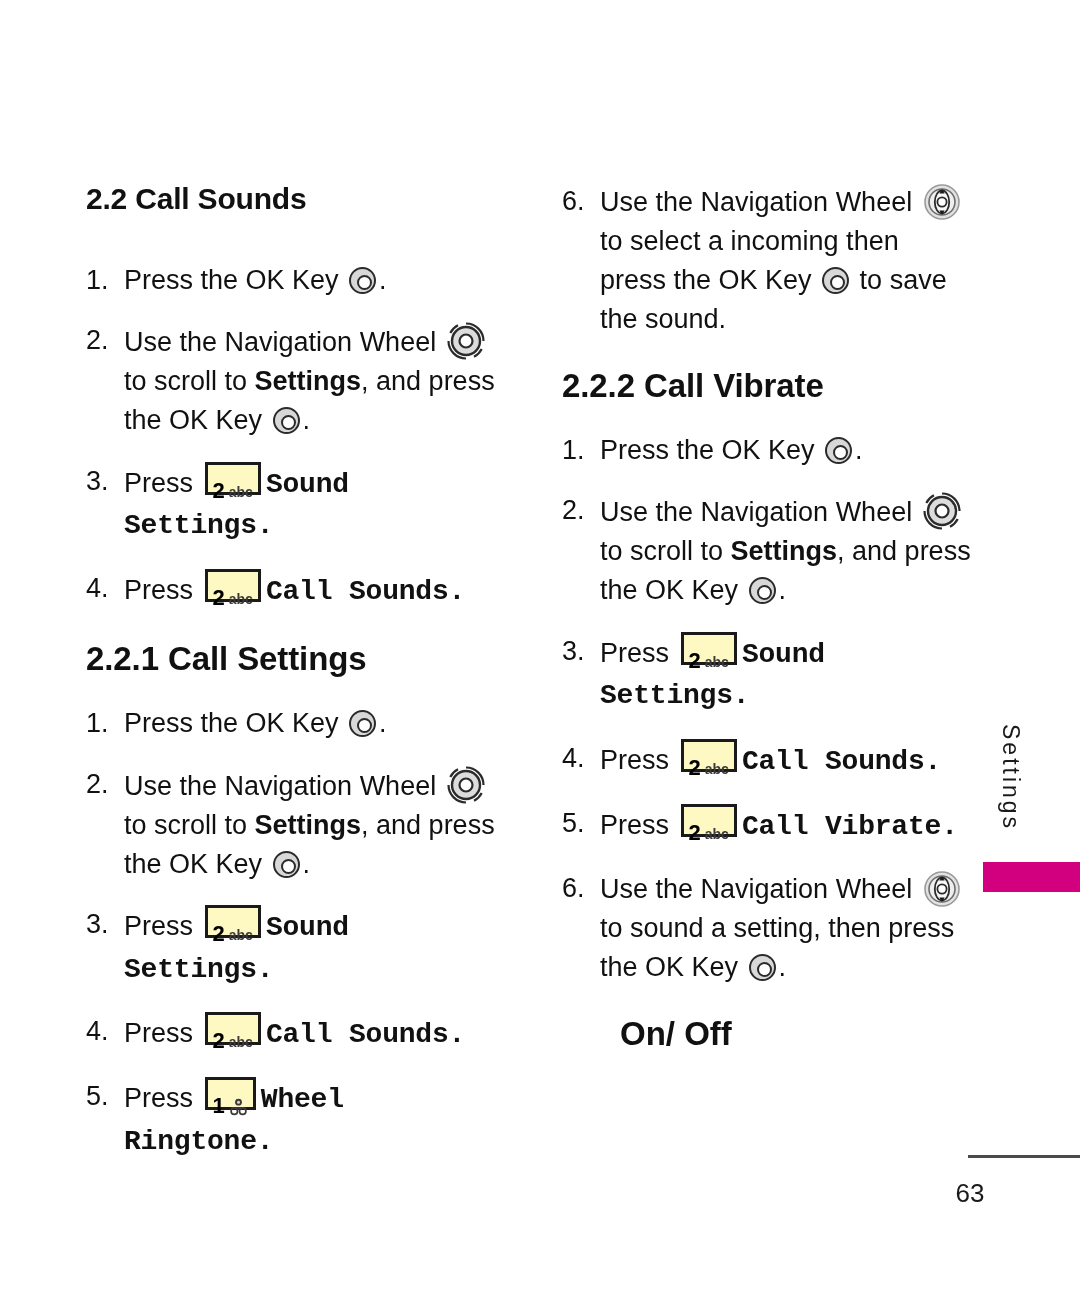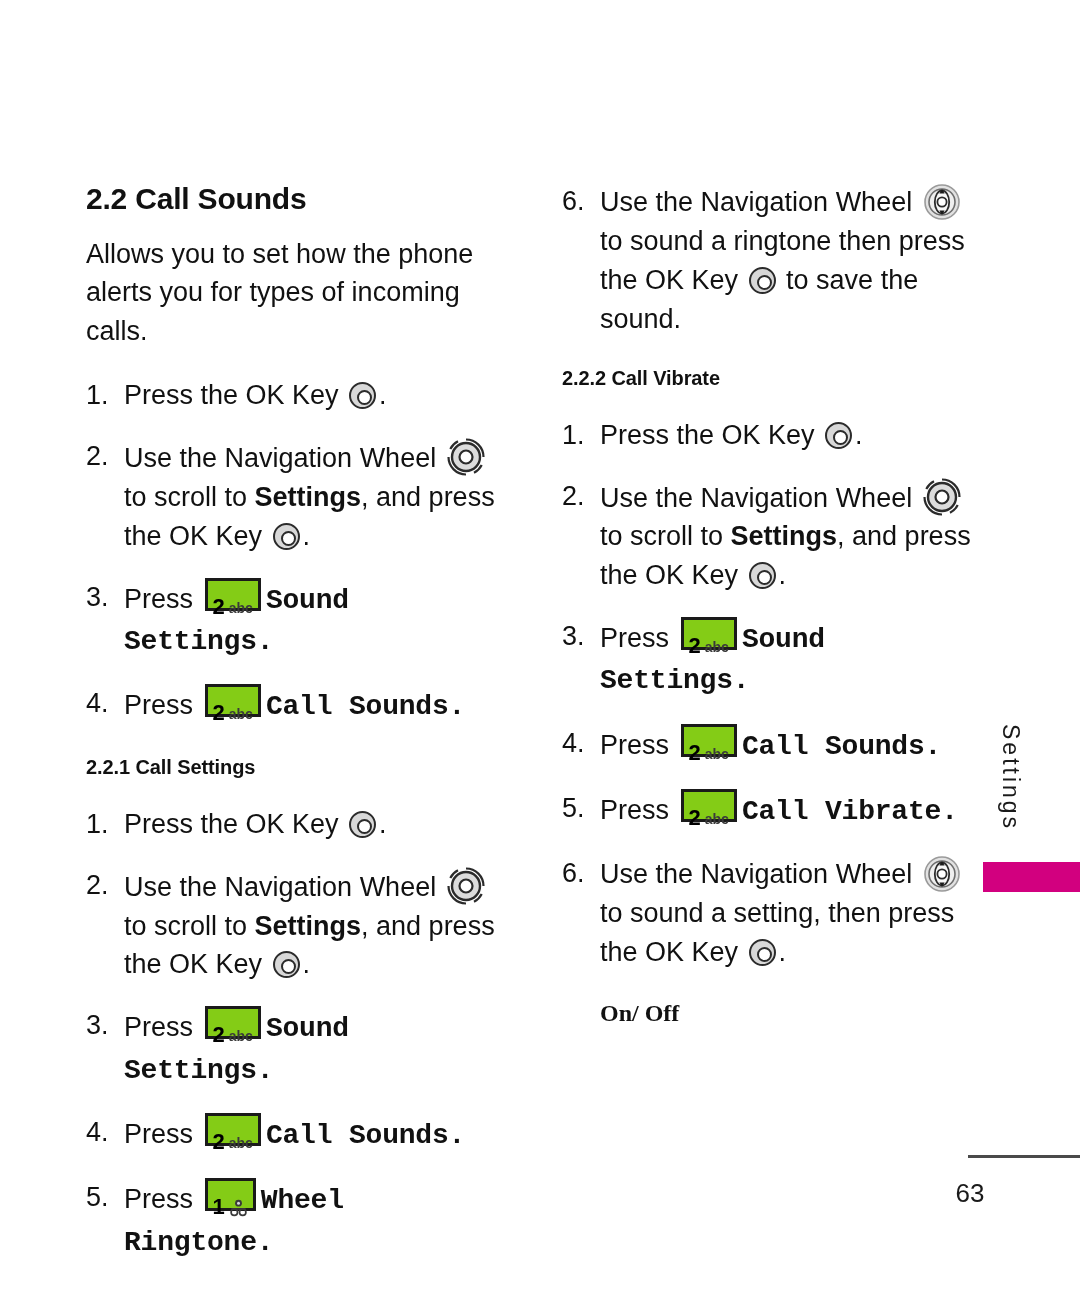--- a/index.html
+++ b/index.html
@@ -27,36 +27,35 @@
   }
   #col-left  { left: 86px;  width: 410px; }
   #col-right { left: 562px; width: 410px; }
 
   
   .h-main {
     font-size: 30px;
     font-weight: bold;
     letter-spacing: -0.2px;
     line-height: 1.15;
-    margin-bottom: 18px;
+    margin-bottom: 44px;
   }
   .h-sub {
-    font-size: 20px;
+    font-size: 33px;
     font-weight: bold;
     letter-spacing: -0.1px;
     line-height: 1.15;
     margin-top: 28px;
     margin-bottom: 26px;
   }
   .h-onoff {
-    font-size: 24px;
+    font-size: 33px;
     font-weight: bold;
     margin-top: 28px;
-    margin-left: 38px;
-    font-family: Liberation Serif, serif;
+    margin-left: 58px;
   }
 
   
   .intro {
     font-size: 27px;
     line-height: 1.43;
     margin-bottom: 26px;
   }
 
   
@@ -122,21 +121,21 @@
     height: 40px;
     position: relative;
     vertical-align: -11px;
     margin: 0 2px;
   }
   .nav-wheel-arrows svg { display: block; }
 
   
   .keycap {
     display: inline-block;
-    background: #84cc16;
+    background: #fef9c3;
     border: 3.5px solid #1a1a1a;
     height: 33px;
     padding: 12px 5px;
     vertical-align: -7px;
     margin: 0 5px 0 4px;
     line-height: 26px;
     white-space: nowrap;
   }
   .keycap .kc-num {
     font-size: 22px;
@@ -198,21 +197,20 @@
     color: #1a1a1a;
   }
 </style>
 </head>
 <body>
 
 <div id="page">
 
   <div class="column" id="col-left">
     <div class="h-main">2.2 Call Sounds</div>
-    <div class="intro">Allows you to set how the phone alerts you for types of incoming calls.</div>
     <div>
         <div class="step"><span class="num">1.</span><span>Press the OK Key </span><span class="ok-key"></span><span>.</span></div>
         <div class="step"><span class="num">2.</span><span>Use the Navigation Wheel </span><span class="nav-wheel"><svg width="40" height="40" viewBox="0 0 40 40">
               <circle cx="20" cy="20" r="14" fill="#dcdcdc" stroke="#2b2b2b" stroke-width="2.4"></circle>
               <circle cx="20" cy="20" r="6.5" fill="#ffffff" stroke="#2b2b2b" stroke-width="2.2"></circle>
               <path d="M20 2.5 A17.5 17.5 0 0 1 37.5 20" fill="none" stroke="#2b2b2b" stroke-width="2.2"></path>
               <path d="M20 37.5 A17.5 17.5 0 0 1 2.5 20" fill="none" stroke="#2b2b2b" stroke-width="2.2"></path>
               <path d="M4.3 12 A17.5 17.5 0 0 1 12 4.3" fill="none" stroke="#2b2b2b" stroke-width="2.2"></path>
               <path d="M35.7 28 A17.5 17.5 0 0 1 28 35.7" fill="none" stroke="#2b2b2b" stroke-width="2.2"></path>
             </svg></span><span> to scroll to </span><b>Settings</b><span>, and press the OK Key </span><span class="ok-key"></span><span>.</span></div>
@@ -244,21 +242,21 @@
 
   <div class="column" id="col-right">
     <div>
         <div class="step"><span class="num">6.</span><span>Use the Navigation Wheel </span><span class="nav-wheel-arrows"><svg width="40" height="40" viewBox="0 0 40 40">
               <circle cx="20" cy="20" r="17" fill="#e2e2e2" stroke="#9a9a9a" stroke-width="1.6"></circle>
               <circle cx="20" cy="20" r="13" fill="#efefef" stroke="#6e6e6e" stroke-width="1.6"></circle>
               <ellipse cx="20" cy="20" rx="7.2" ry="11.5" fill="#f7f7f7" stroke="#2b2b2b" stroke-width="1.8"></ellipse>
               <circle cx="20" cy="20" r="4.6" fill="#ffffff" stroke="#2b2b2b" stroke-width="1.8"></circle>
               <polygon points="20,7.2 17.4,11.4 22.6,11.4" fill="#1a1a1a"></polygon>
               <polygon points="20,32.8 17.4,28.6 22.6,28.6" fill="#1a1a1a"></polygon>
-            </svg></span><span> to sound a ringtone then press the OK Key </span><span class="ok-key"></span><span> to save the sound.</span></div>
+            </svg></span><span> to select a incoming then press the OK Key </span><span class="ok-key"></span><span> to save the sound.</span></div>
       </div>
     <div class="h-sub">2.2.2 Call Vibrate</div>
     <div>
         <div class="step"><span class="num">1.</span><span>Press the OK Key </span><span class="ok-key"></span><span>.</span></div>
         <div class="step"><span class="num">2.</span><span>Use the Navigation Wheel </span><span class="nav-wheel"><svg width="40" height="40" viewBox="0 0 40 40">
               <circle cx="20" cy="20" r="14" fill="#dcdcdc" stroke="#2b2b2b" stroke-width="2.4"></circle>
               <circle cx="20" cy="20" r="6.5" fill="#ffffff" stroke="#2b2b2b" stroke-width="2.2"></circle>
               <path d="M20 2.5 A17.5 17.5 0 0 1 37.5 20" fill="none" stroke="#2b2b2b" stroke-width="2.2"></path>
               <path d="M20 37.5 A17.5 17.5 0 0 1 2.5 20" fill="none" stroke="#2b2b2b" stroke-width="2.2"></path>
               <path d="M4.3 12 A17.5 17.5 0 0 1 12 4.3" fill="none" stroke="#2b2b2b" stroke-width="2.2"></path>

